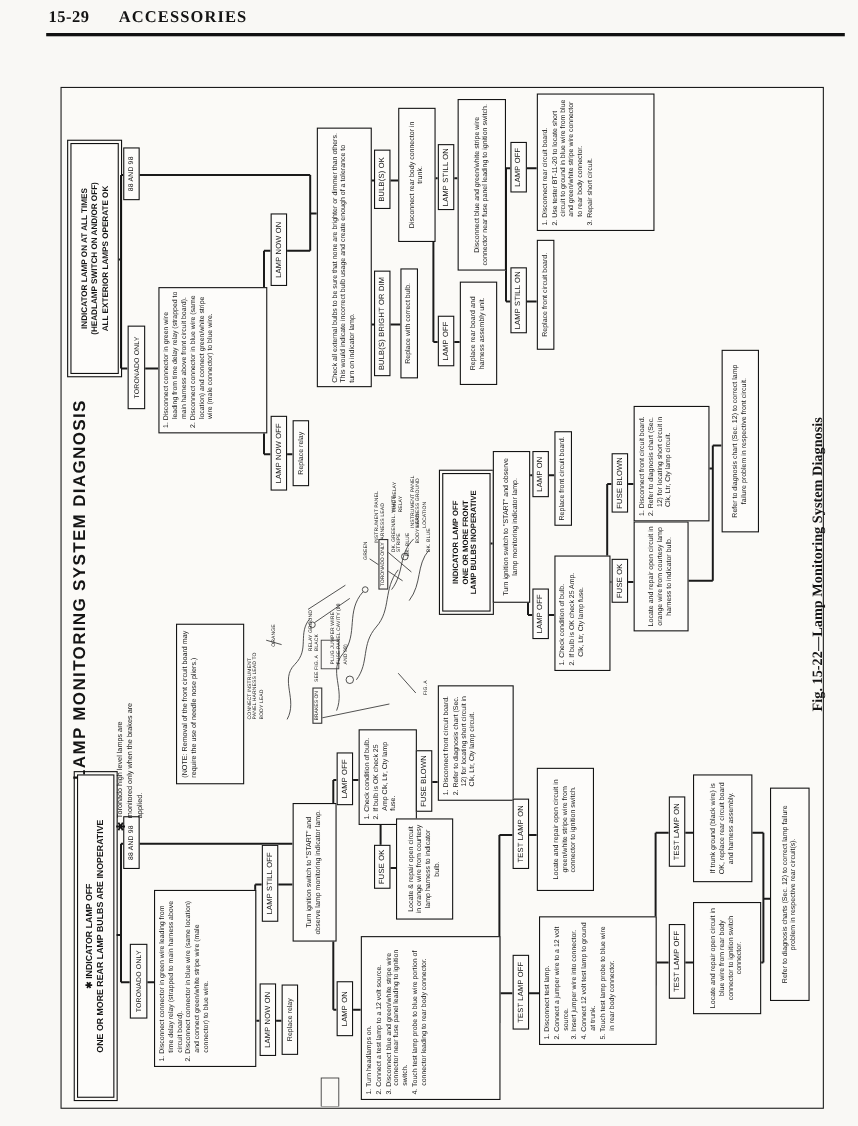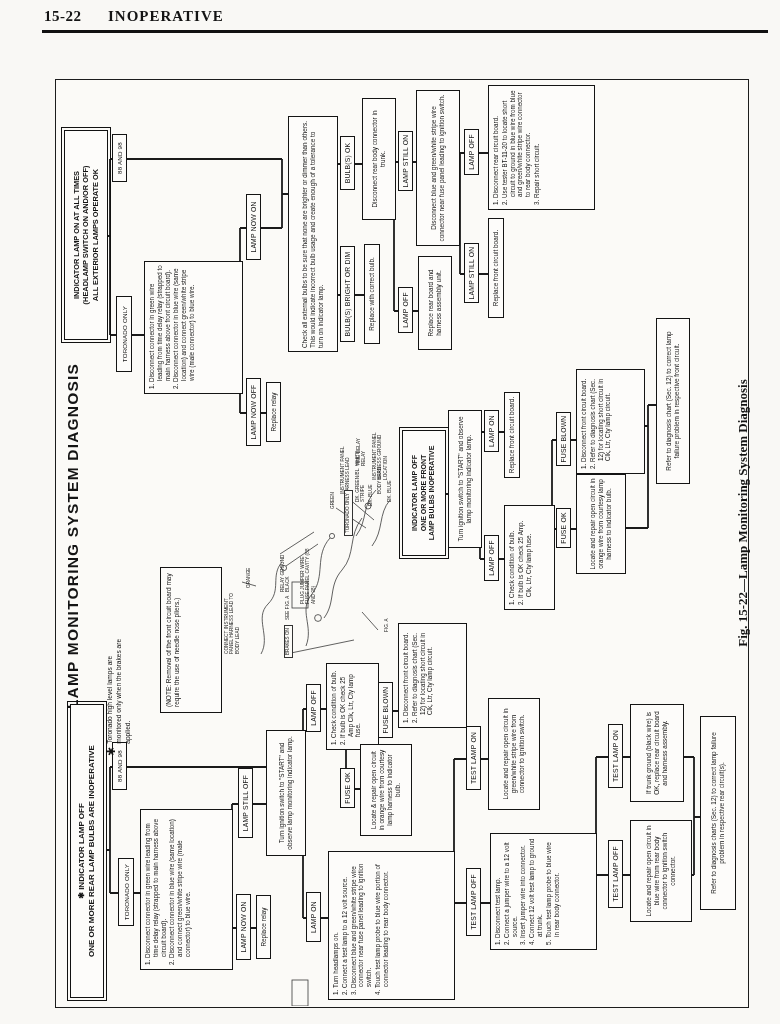--- a/index.html
+++ b/index.html
@@ -37,22 +37,22 @@
   .tinybox{position:absolute;z-index:2;font-size:4.6px;line-height:1;color:#222;border:.8px solid #333;
            background:#fcfbf8;padding:1px 2px;white-space:nowrap;}
   .cap{position:absolute;left:593px;top:505px;width:300px;text-align:center;z-index:3;
        font:bold 13px "Liberation Serif",serif;transform:rotate(-90deg);white-space:nowrap;}
 </style>
 </head>
 <body>
 
 <div id="page">
 
-  <div class="pgnum">15-22</div>
-  <div class="pgsec">INOPERATIVE</div>
+  <div class="pgnum">15-29</div>
+  <div class="pgsec">ACCESSORIES</div>
   <div class="rule"></div>
 
   <div class="frame"></div>
   <div class="cap">Fig. 15-22—Lamp Monitoring System Diagnosis</div>
 
   <div id="stage">
 
     <svg class="wires" width="926" height="690" viewBox="0 0 926 690">
       <g stroke="#1a1a1a" stroke-width="1.8" fill="none">
 

